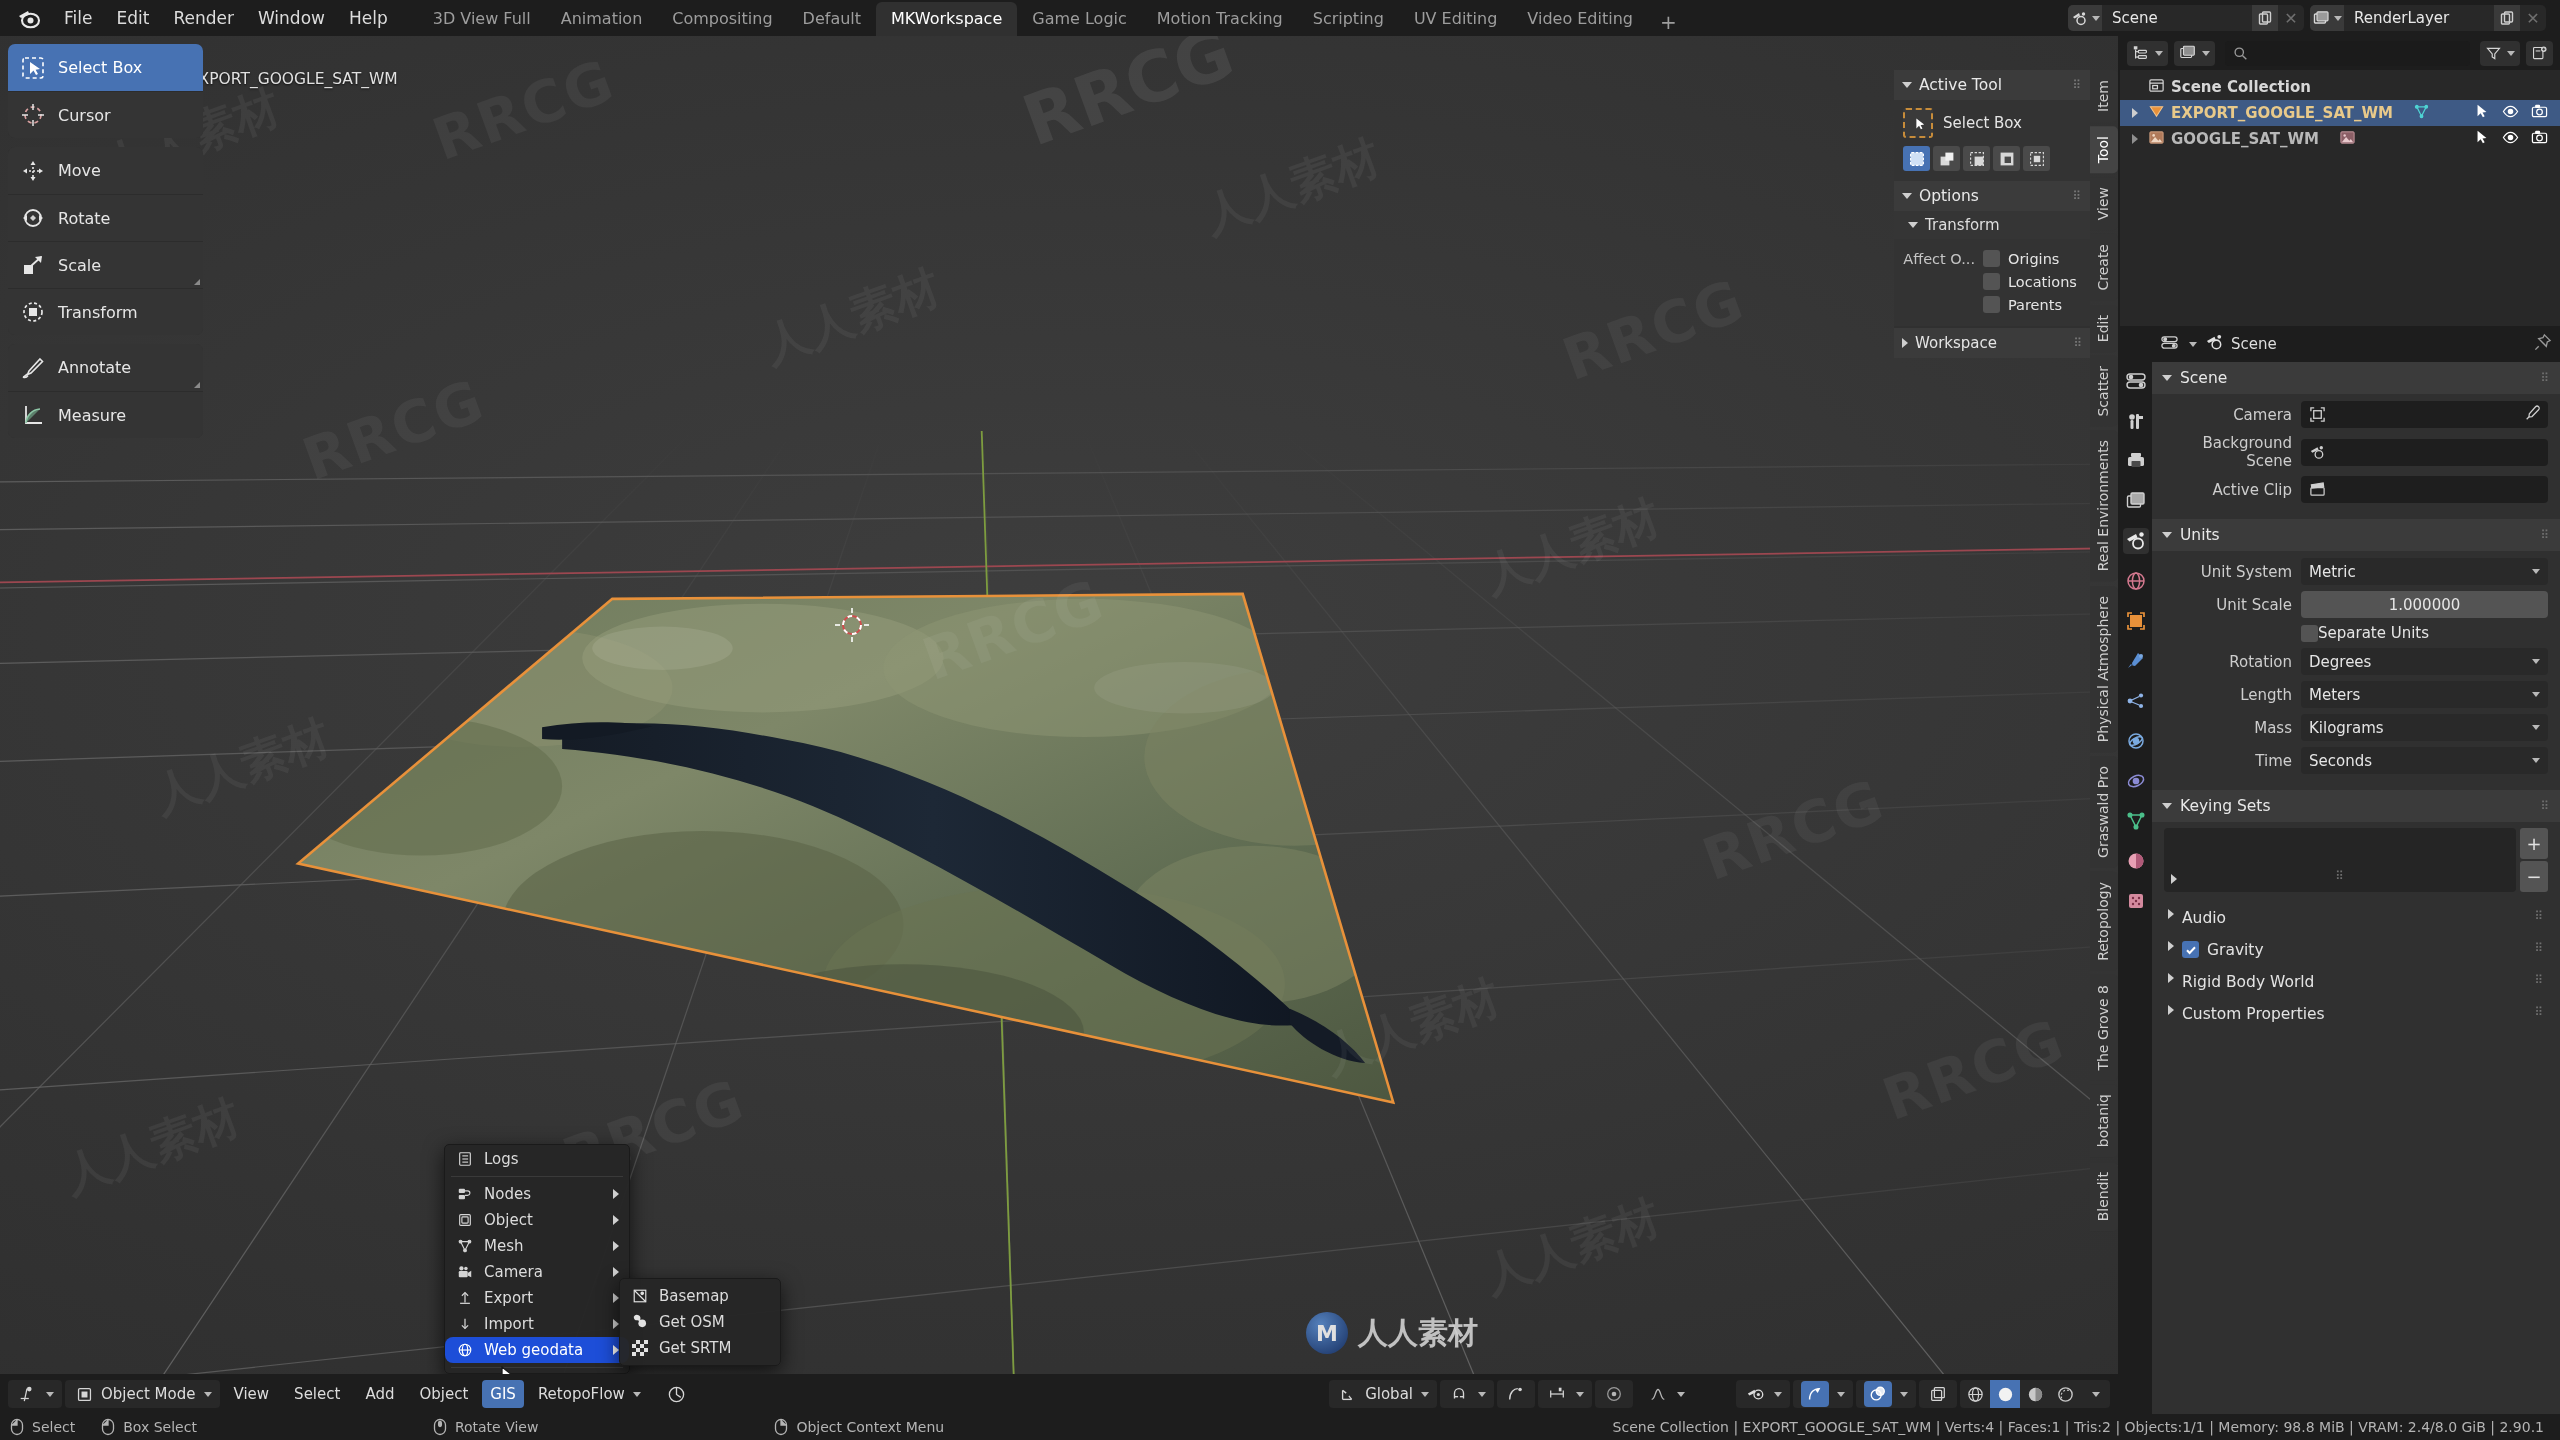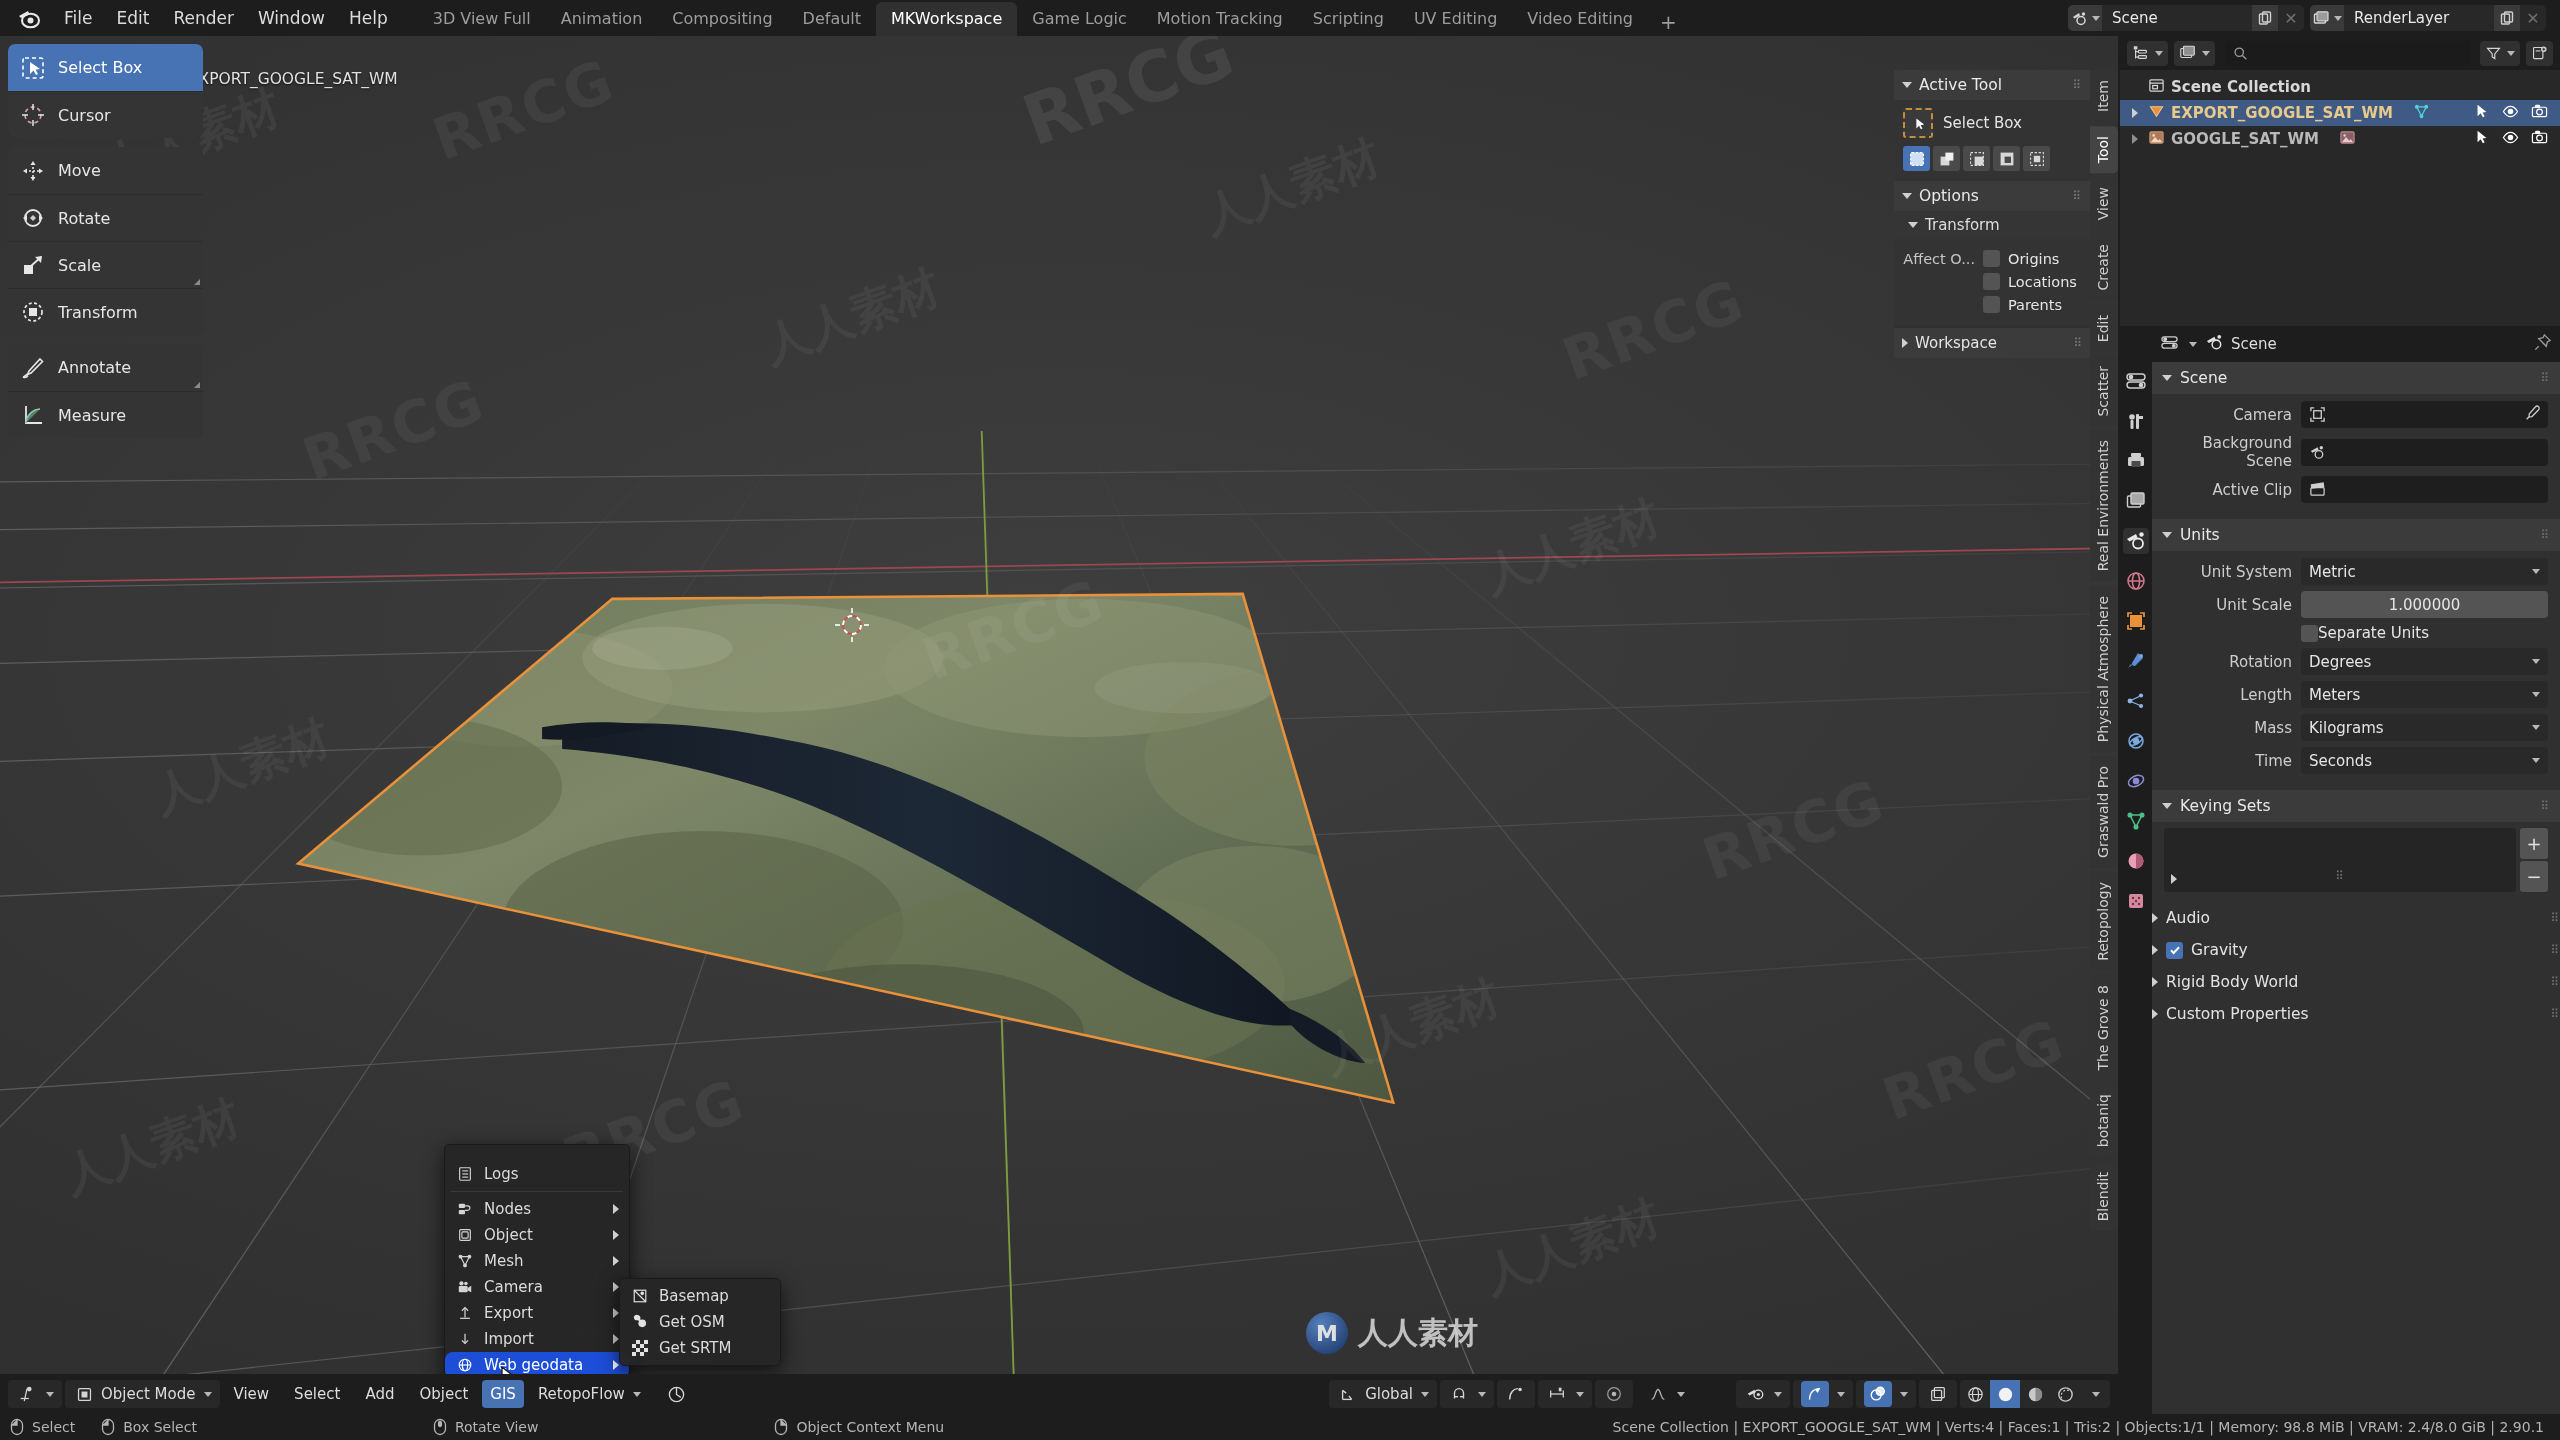--- a/index.html
+++ b/index.html
@@ -98,21 +98,21 @@
   .vtabs { position:absolute; right:0; top:34px; width:28px; display:flex; flex-direction:column;
     gap:4px; z-index:14; }
   .vtab { writing-mode:vertical-rl; text-orientation:mixed; background:#333333; color:#cfcfcf;
     font-size:14px; padding:10px 5px; border-radius:5px 0 0 5px; white-space:nowrap;
     transform:rotate(180deg); }
   .vtab.active { background:#444444; color:#ffffff; }
 
   
   .ctxmenu { position:absolute; left:444px; top:1108px; width:186px; background:#252525f5;
     border:1px solid #1a1a1a; border-radius:5px; box-shadow:0 6px 20px rgba(0,0,0,.65);
-    z-index:60; padding:16px 0; }
+    z-index:60; padding:1px 0; }
   .cm-item { display:flex; align-items:center; gap:10px; height:26px; padding:0 10px;
     font-size:15px; color:#dcdcdc; position:relative; }
   .cm-item.hl { background:#1d4ed8; color:#fff;border-radius:8px; }
   .cm-item .arr { margin-left:auto; }
   .cm-sep { height:1px; background:#3a3a3a; margin:4px 6px; }
   .cm-ic { width:19px; height:19px; flex:0 0 19px; display:flex; align-items:center; justify-content:center; }
   .submenu { position:absolute; left:174px; top:133px; width:162px; background:#252525f5;
     border:1px solid #1a1a1a; border-radius:5px; box-shadow:0 6px 20px rgba(0,0,0,.65);
     padding:4px 0; }
   .cursor-arrow { position:absolute; left:500px; top:1330px; z-index:70; }
@@ -175,21 +175,21 @@
   .p-chkbox { width:17px; height:17px; background:#545454; border-radius:3px; flex:0 0 17px; }
   .p-chkbox.on { background:#4772b3; display:flex; align-items:center; justify-content:center; }
   .keying-box { display:flex; gap:4px; padding:6px 12px 10px; }
   .kb-main { flex:1; height:64px; background:#252525; border-radius:4px; position:relative; }
   .kb-main .kb-tri { position:absolute; left:7px; bottom:8px; }
   .kb-main .kb-dots { position:absolute; left:50%; bottom:9px; transform:translateX(-50%);
     color:#6f6f6f; letter-spacing:1px; font-size:12px; }
   .kb-side { width:28px; display:flex; flex-direction:column; gap:2px; }
   .kb-btn { flex:1; background:#545454; border-radius:3px; display:flex; align-items:center;
     justify-content:center; font-size:18px; color:#e0e0e0; }
-  .p-collapse { display:flex; align-items:center; gap:8px; padding:7px 0; font-size:15.5px;
+  .p-collapse { display:flex; align-items:flex-start; gap:8px; padding:7px 16px; font-size:15.5px;
     color:#e3e3e3; background:#303030; }
   .p-collapse .dots { margin-left:auto; color:#6f6f6f; letter-spacing:1px; font-size:12px; }
 
   
   .statusbar { height:26px; flex:0 0 26px; background:#1d1d1d; display:flex; align-items:center;
     padding:0 10px; font-size:14px; color:#b4b4b4; gap:26px; }
   .sb-item { display:flex; align-items:center; gap:8px; }
   .sb-right { margin-left:auto; font-size:14px; color:#b4b4b4; padding-right:6px; }
 
   

